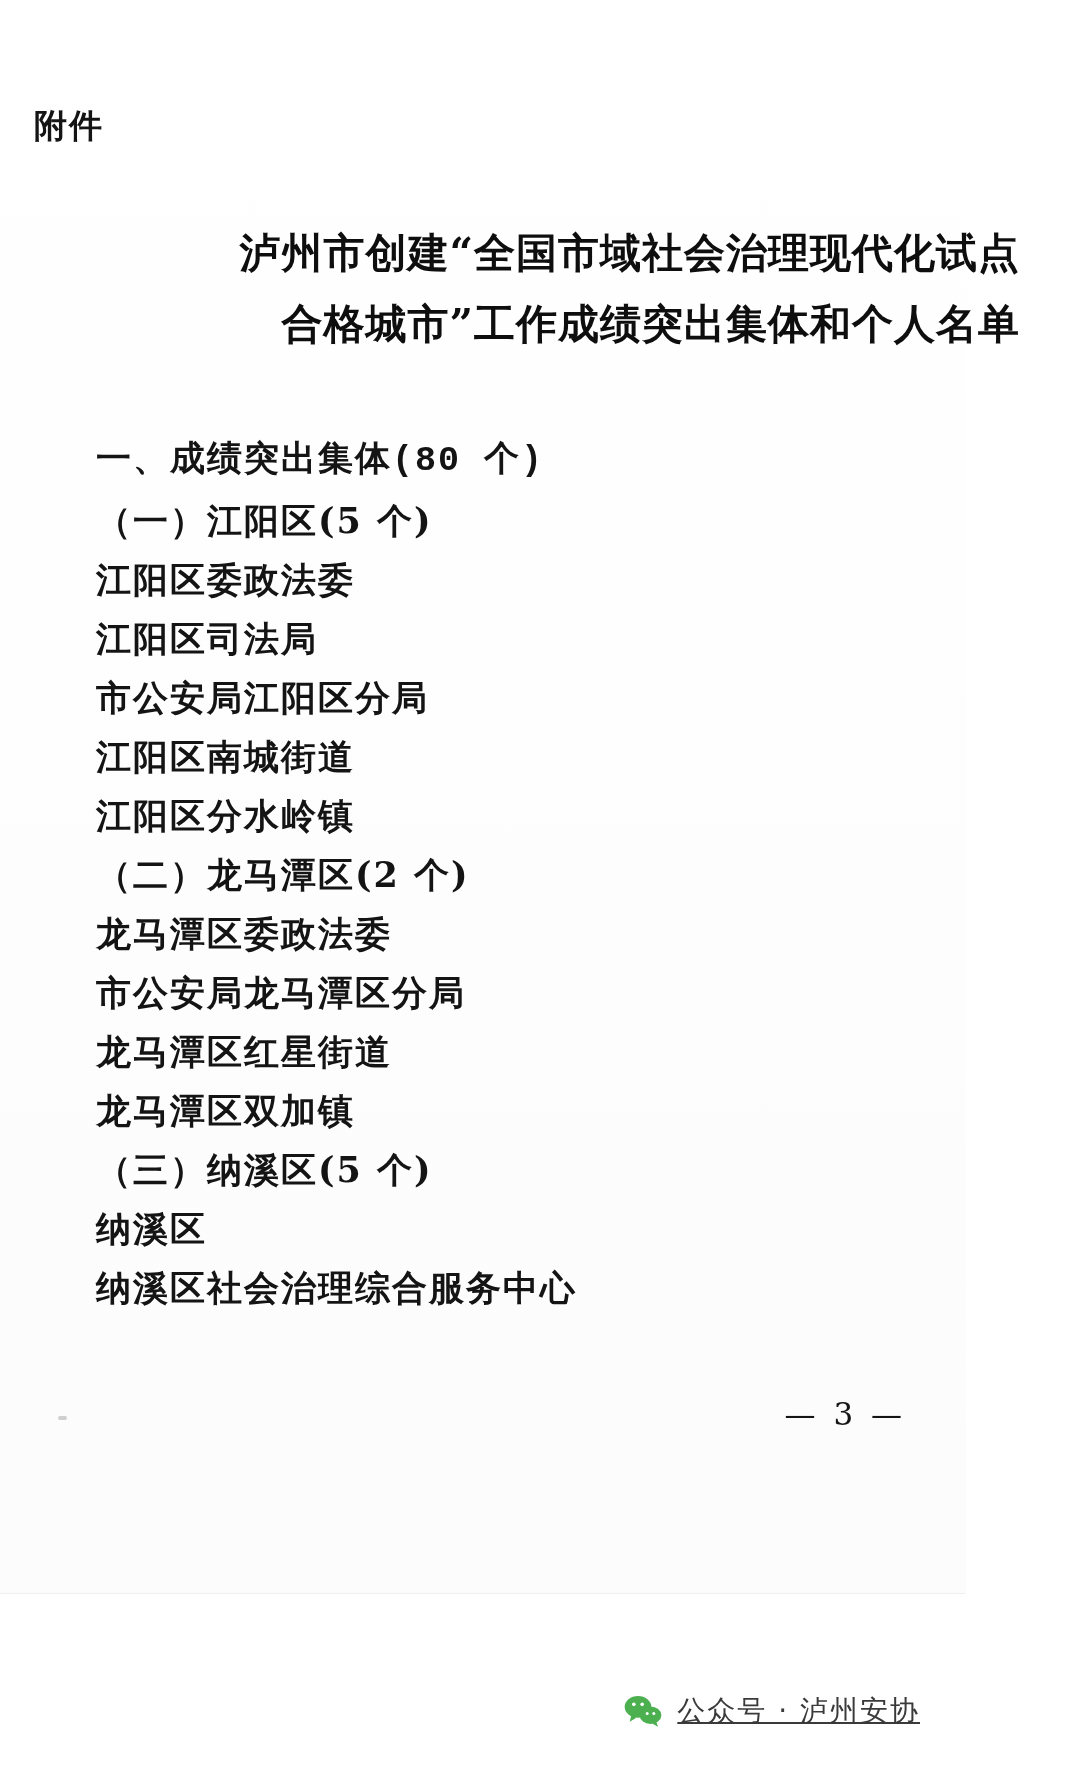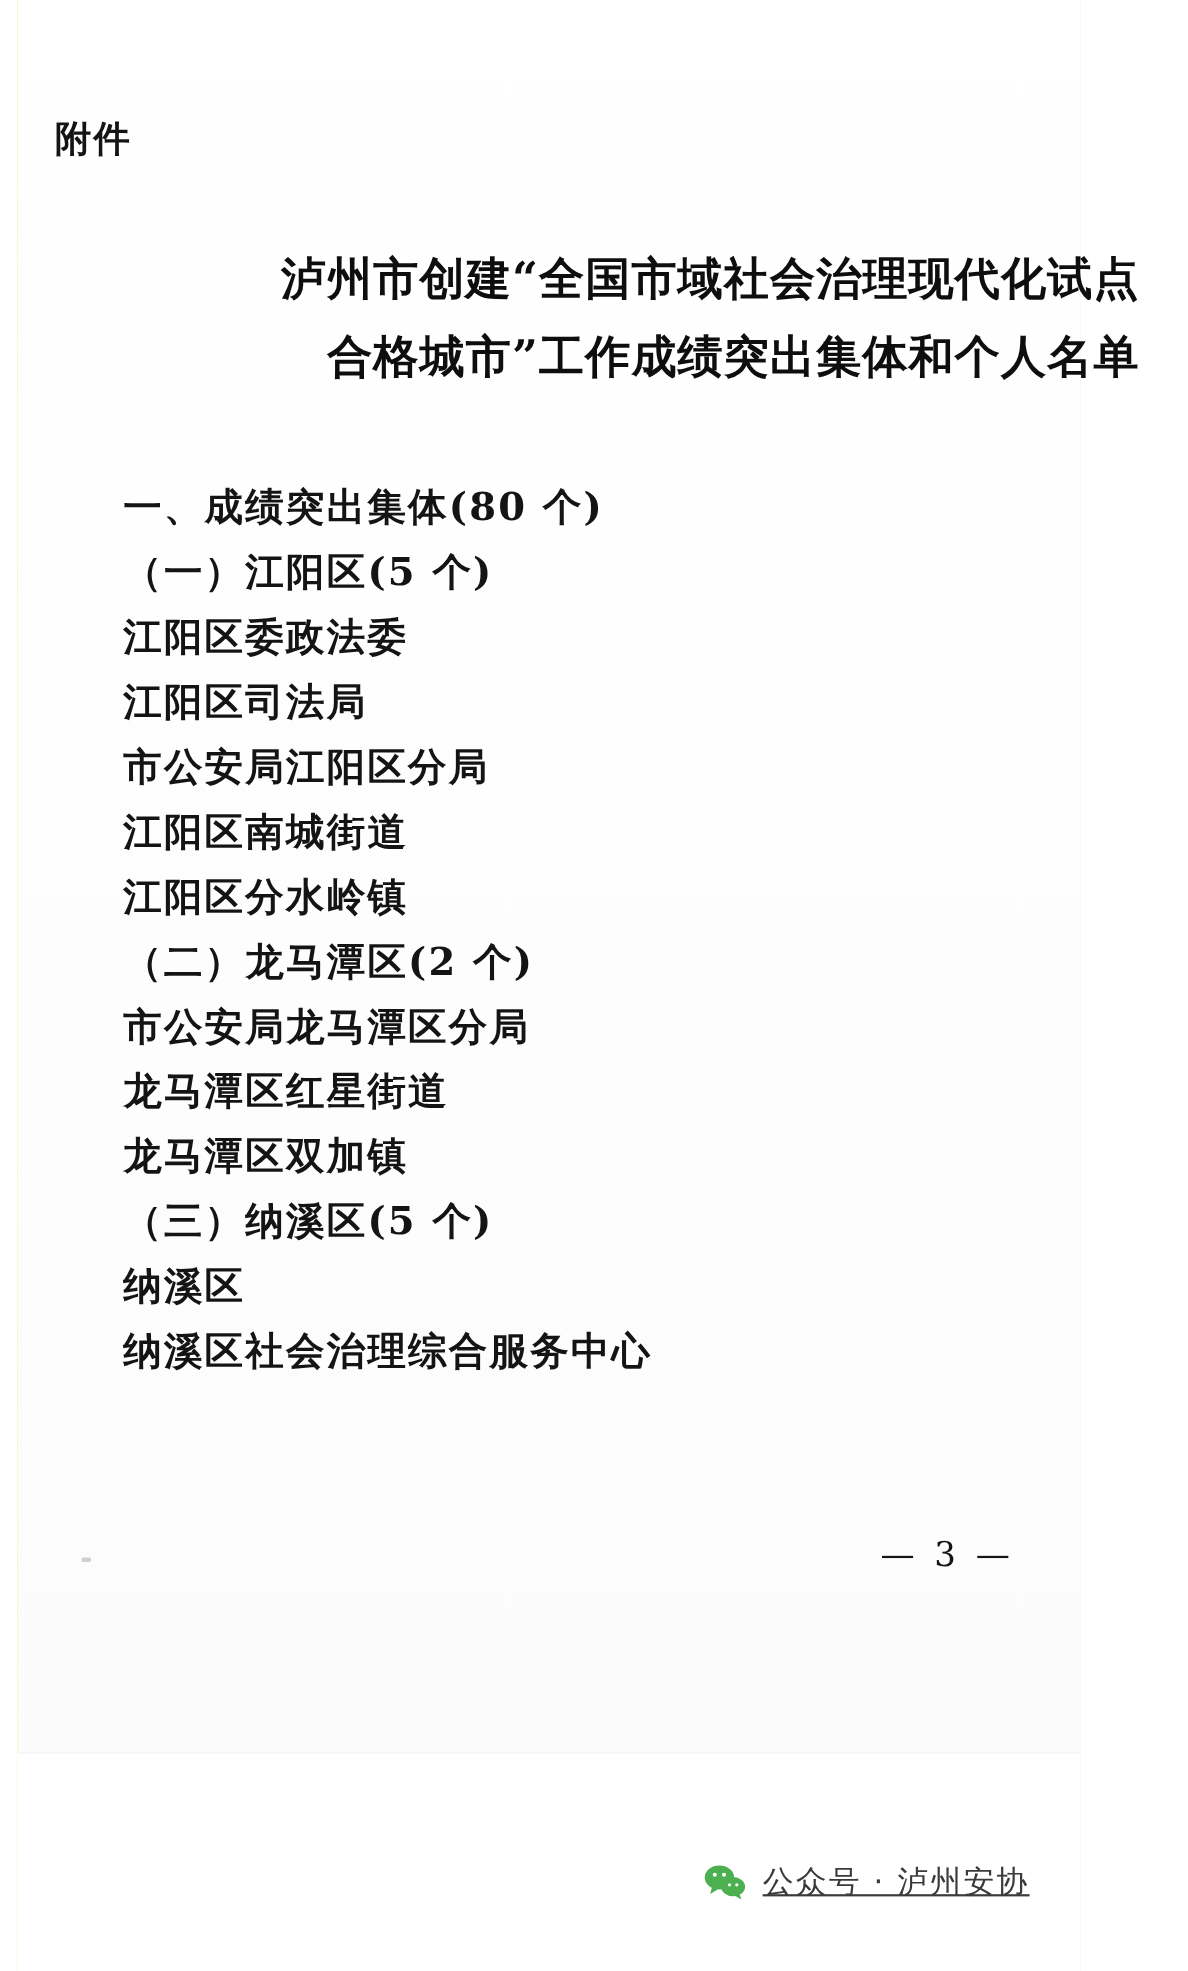--- a/index.html
+++ b/index.html
@@ -11,25 +11,25 @@
     width: 1080px;
     height: 1792px;
     font-family: "DejaVu Serif", "Liberation Serif", serif;
     color: #111111;
     position: relative;
     overflow: hidden;
   }
 
   .page {
     position: absolute;
-    left: 16px;
+    left: 0;
     top: 0;
     width: 966px;
     height: 1792px;
-    background: #bef264;
+    background: #737373;
   }
 
   
   .paper {
     position: absolute;
     left: 0;
     top: 0;
     right: 0;
     bottom: 0;
     background: linear-gradient(180deg, #ffffff 0%, #fdfdfd 55%, #fbfbfb 100%);
@@ -71,20 +71,21 @@
     font-size: 35px;
     line-height: 59px;
     letter-spacing: 1.5px;
     color: #141414;
     white-space: pre;
   }
 
   .line.section {
     font-weight: 700;
     letter-spacing: 2px;
+    font-family: Liberation Mono, monospace;
   }
 
   .line.sub {
     font-weight: 700;
     letter-spacing: 2px;
   }
 
   .line.item {
     font-weight: 700;
     letter-spacing: 2px;
@@ -158,20 +159,21 @@
 
   <div class="body-block">
     <div class="line section">一、成绩突出集体(80 个)</div>
     <div class="line sub">（一）江阳区(5 个)</div>
     <div class="line item">江阳区委政法委</div>
     <div class="line item">江阳区司法局</div>
     <div class="line item">市公安局江阳区分局</div>
     <div class="line item">江阳区南城街道</div>
     <div class="line item">江阳区分水岭镇</div>
     <div class="line sub">（二）龙马潭区(2 个)</div>
+    <div class="line item">龙马潭区委政法委</div>
     <div class="line item">市公安局龙马潭区分局</div>
     <div class="line item">龙马潭区红星街道</div>
     <div class="line item">龙马潭区双加镇</div>
     <div class="line sub">（三）纳溪区(5 个)</div>
     <div class="line item">纳溪区</div>
     <div class="line item">纳溪区社会治理综合服务中心</div>
   </div>
 
   <div class="speck"></div>
 

